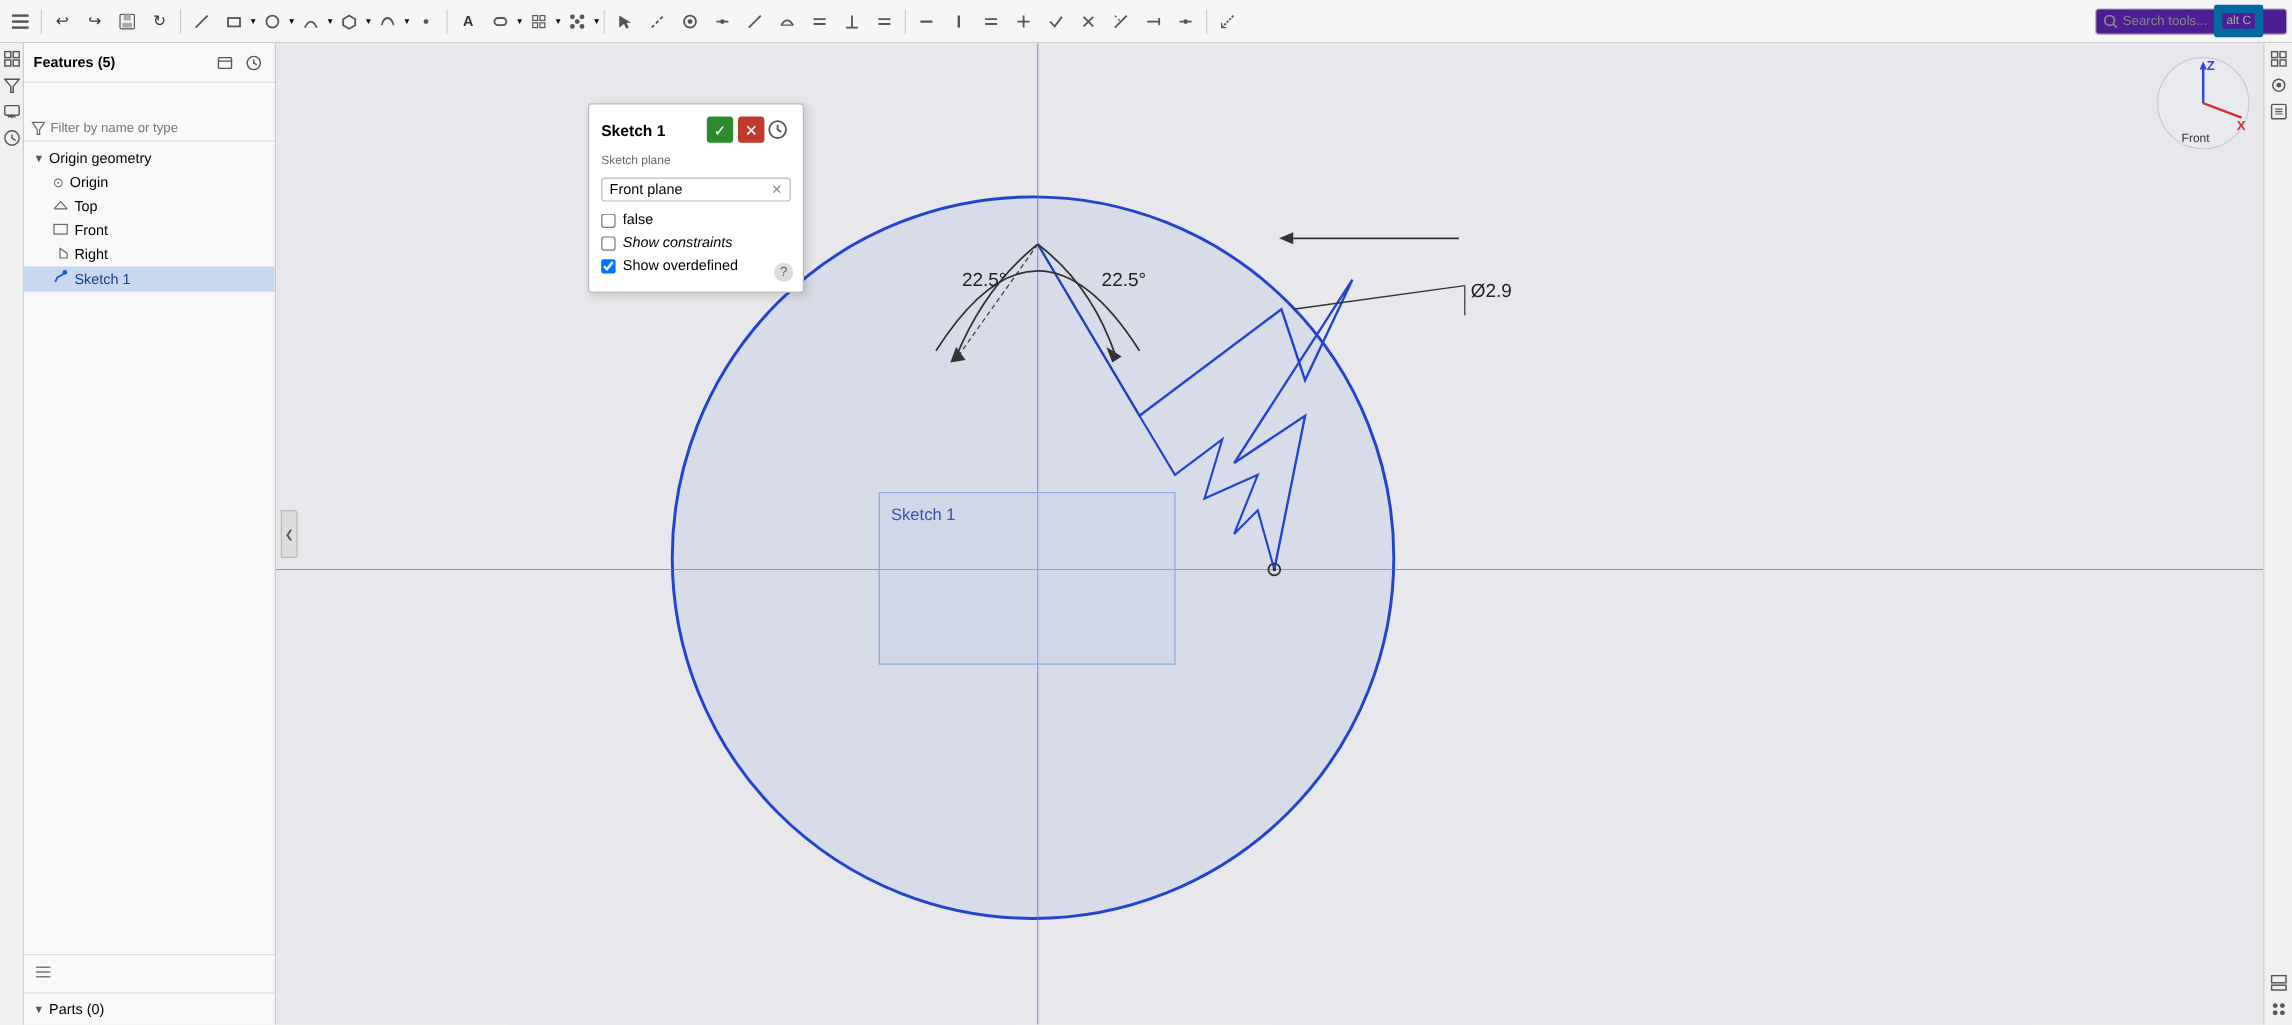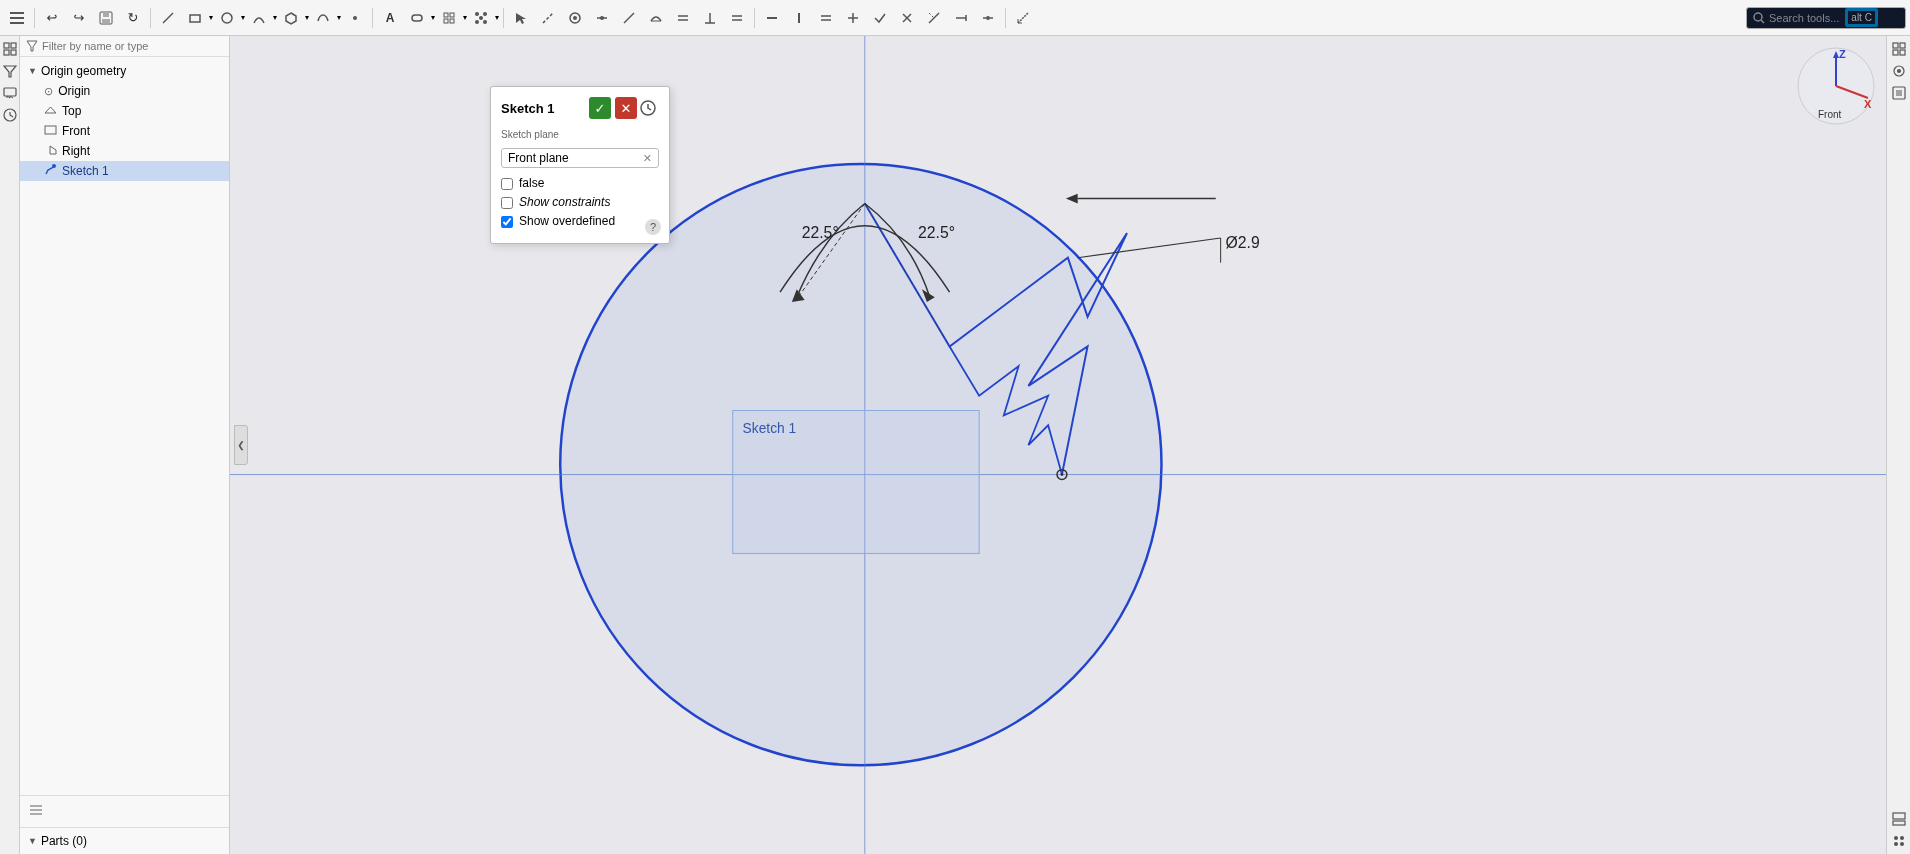--- a/index.html
+++ b/index.html
@@ -29,21 +29,21 @@
     .tb-group { display: flex; align-items: center; gap: 1px; }
     .tb-dropdown { display: flex; align-items: center; }
     .tb-dropdown-arrow { font-size: 8px; margin-left: 1px; }
 
     #search-tools {
       margin-left: auto;
       display: flex; align-items: center;
       border: 1px solid #aaa;
       border-radius: 3px;
       padding: 2px 6px;
-      background: #0f172a;
+      background: #4c1d95;
       height: 22px;
       width: 160px;
       font-size: 11px;
       color: #888;
     }
 
     
     #main {
       display: flex;
       height: calc(854px - 36px);
@@ -100,20 +100,21 @@
       color: #555;
       border-radius: 2px;
     }
 
     #filter-bar {
       display: flex;
       align-items: center;
       padding: 4px 6px;
       border-bottom: 1px solid #ddd;
       gap: 4px;
+      margin-top: 28px;
     }
     .filter-icon { font-size: 11px; color: #666; }
     #filter-input {
       flex: 1;
       border: none;
       background: transparent;
       font-size: 11px;
       color: #999;
       outline: none;
     }
@@ -529,21 +530,21 @@
         </svg>
     </button>
   </div>
 
   <div id="search-tools">
     <svg width="12" height="12" viewBox="0 0 12 12" style="margin-right:4px;flex-shrink:0">
       <circle cx="5" cy="5" r="4" fill="none" stroke="#888" stroke-width="1.5"></circle>
       <line x1="8" y1="8" x2="11" y2="11" stroke="#888" stroke-width="1.5"></line>
     </svg>
     <span>Search tools...</span>
-    <span style="margin-left:6px;font-size:10px;color:#aaa;border:3px solid #0369a1;padding:1px 3px;border-radius:2px;">alt C</span>
+    <span style="margin-left:6px;font-size:10px;color:#aaa;border:7px solid #0369a1;padding:1px 3px;border-radius:2px;">alt C</span>
   </div>
 </div>
 
 <div id="main">
 
   <div id="left-icons">
     <div class="left-icon">
       <svg width="14" height="14" viewBox="0 0 14 14">
           <rect x="1" y="1" width="5" height="5" fill="none" stroke="#555" stroke-width="1.2"></rect>
           <rect x="8" y="1" width="5" height="5" fill="none" stroke="#555" stroke-width="1.2"></rect>
@@ -565,20 +566,35 @@
     <div class="left-icon">
       <svg width="14" height="14">
           <circle cx="7" cy="7" r="6" fill="none" stroke="#555" stroke-width="1.2"></circle>
           <polyline points="7,4 7,7 10,9" fill="none" stroke="#555" stroke-width="1.2"></polyline>
         </svg>
     </div>
   </div>
 
   <div id="sidebar">
 
+    <div id="sidebar-header">
+      <span id="sidebar-title">Features (5)</span>
+      <button class="sidebar-icon-btn">
+        <svg width="13" height="13" viewBox="0 0 13 13">
+            <rect x="1" y="2" width="11" height="9" rx="1" fill="none" stroke="#555" stroke-width="1.2"></rect>
+            <line x1="1" y1="5" x2="12" y2="5" stroke="#555" stroke-width="1"></line>
+          </svg>
+      </button>
+      <button class="sidebar-icon-btn">
+        <svg width="13" height="13" viewBox="0 0 13 13">
+            <circle cx="6.5" cy="6.5" r="5.5" fill="none" stroke="#555" stroke-width="1.2"></circle>
+            <polyline points="6.5,3.5 6.5,6.5 9,8" fill="none" stroke="#555" stroke-width="1.2"></polyline>
+          </svg>
+      </button>
+    </div>
 
     <div id="filter-bar">
       <svg class="filter-icon" width="12" height="12" viewBox="0 0 12 12">
         <path d="M1,1 L5,7 L5,11 L7,11 L7,7 L11,1 Z" fill="none" stroke="#666" stroke-width="1"></path>
       </svg>
       <input id="filter-input" type="text" placeholder="Filter by name or type" style="">
     </div>
 
     <div id="tree">
 

